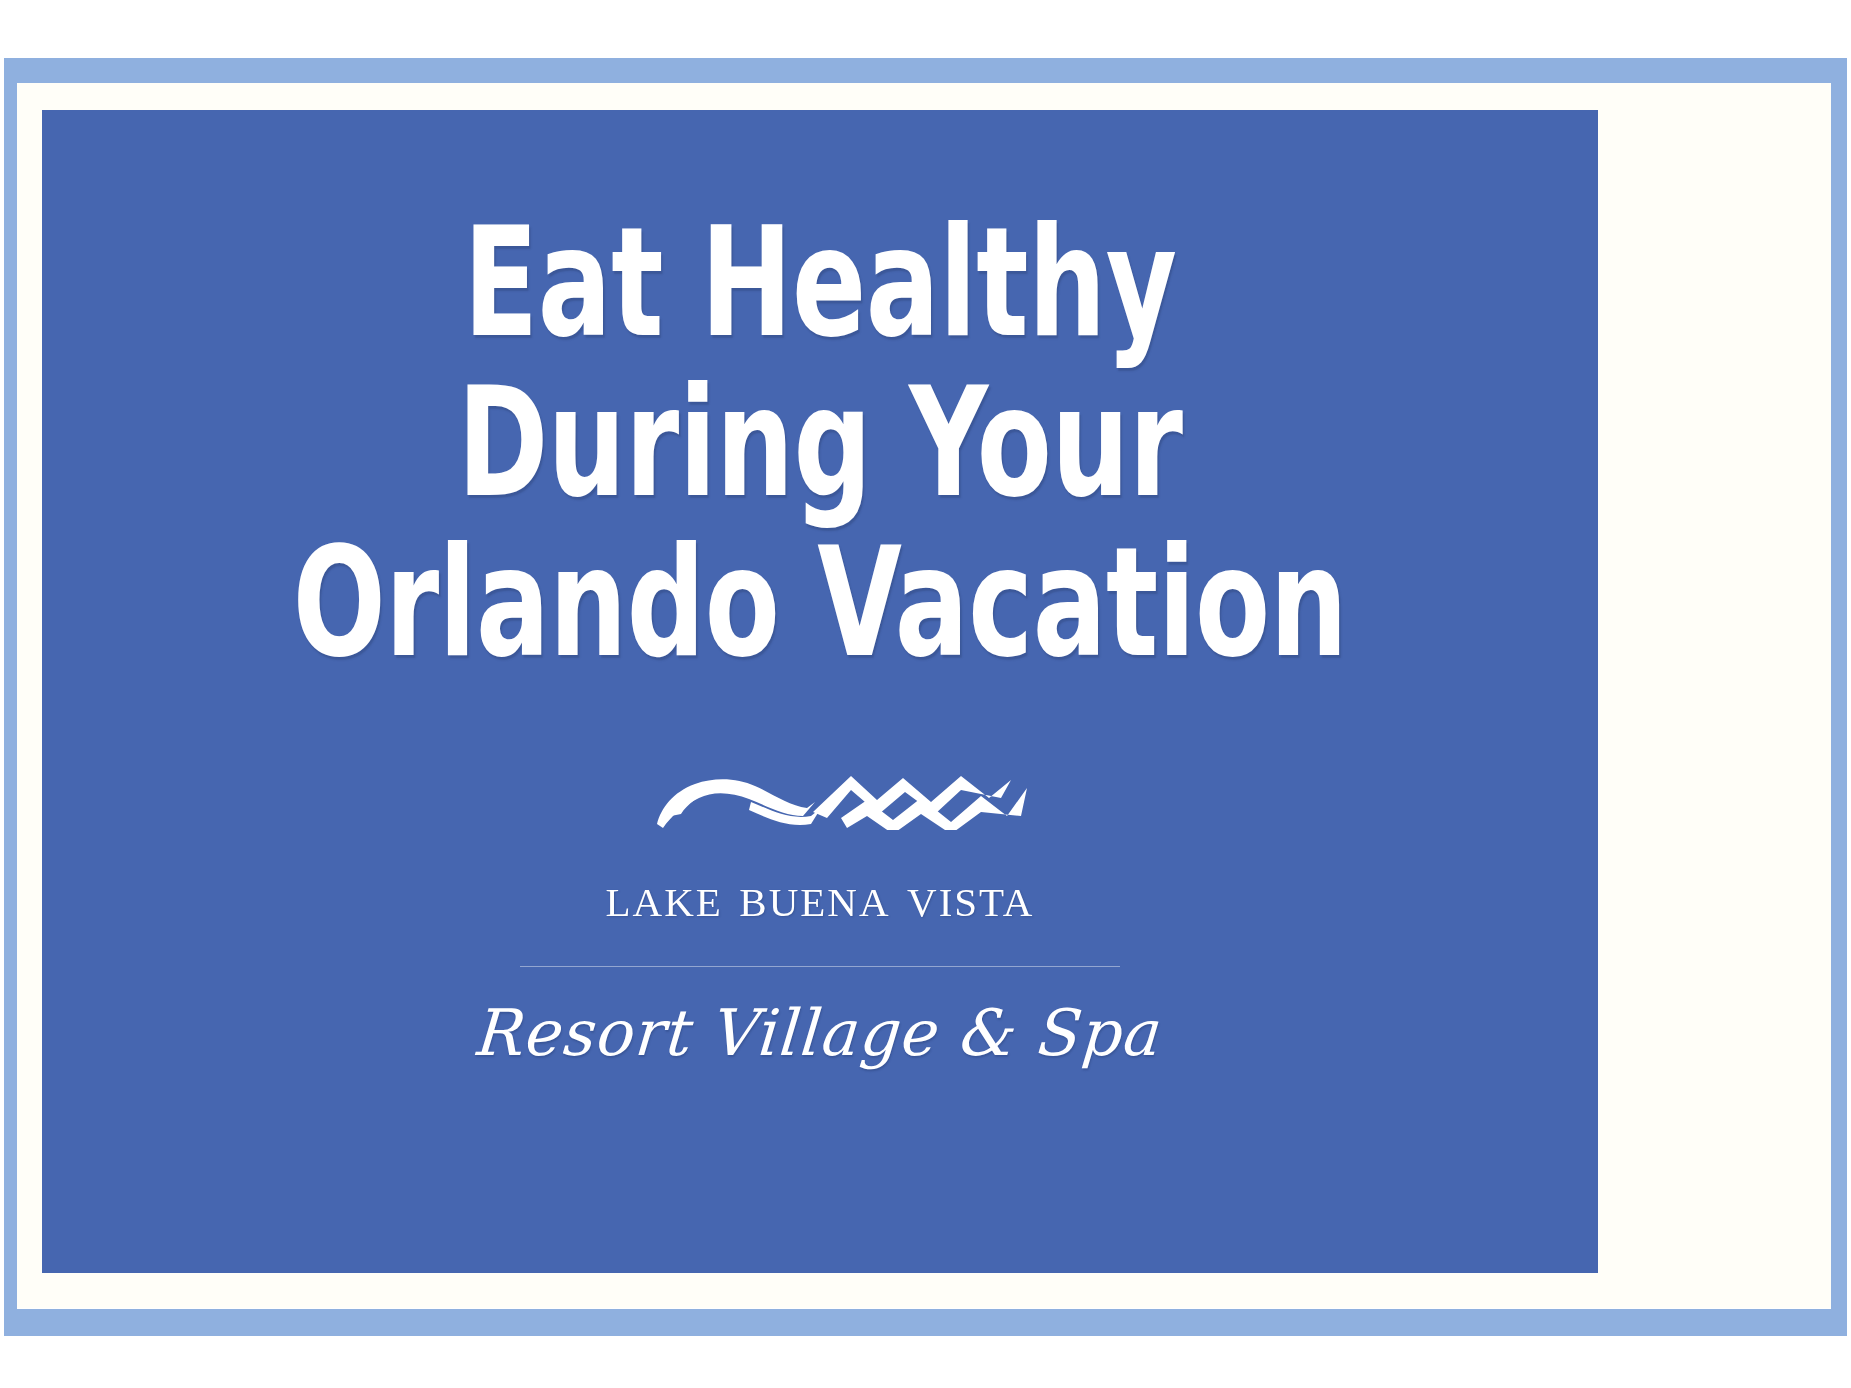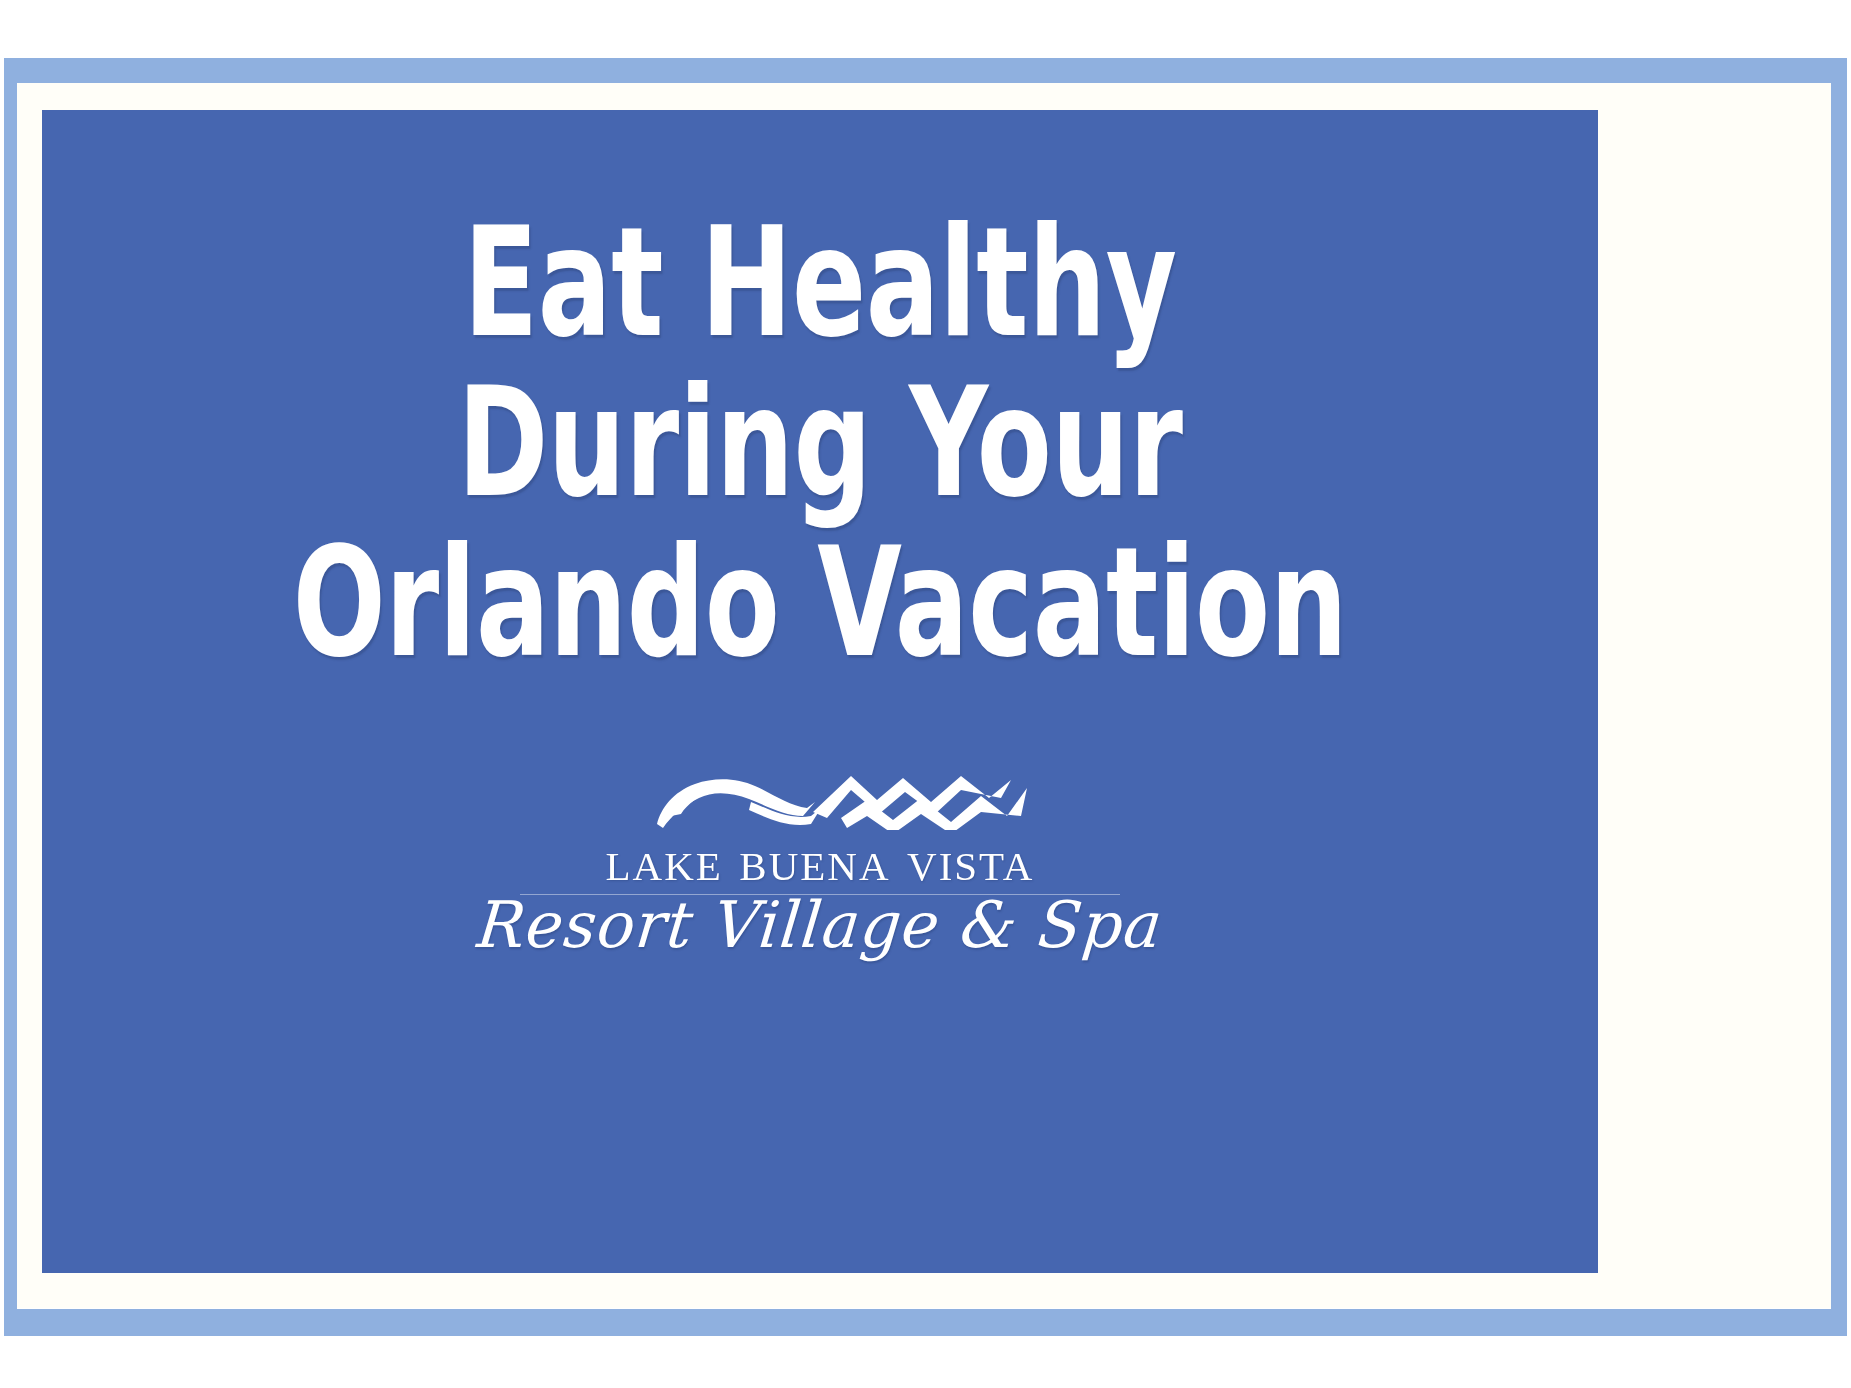--- a/index.html
+++ b/index.html
@@ -150,21 +150,21 @@
   <div id="white-mat" style="background: rgb(255, 254, 248);"></div>
 
   <div id="blue-panel" style="background: rgb(70, 102, 176);">
 
     <div id="headline" style="color: rgb(255, 255, 255);">
       <span class="headline-line" id="line-1">Eat Healthy</span>
       <span class="headline-line" id="line-2">During Your</span>
       <span class="headline-line" id="line-3">Orlando Vacation</span>
     </div>
 
-    <div id="logo" style="color: rgb(255, 255, 255);">
+    <div id="logo" style="color: rgb(255, 255, 255); gap: 36px;">
 
       <svg id="logo-wave" viewBox="0 0 400 58" xmlns="http://www.w3.org/2000/svg" aria-hidden="true">
 
         <path fill="#FFFFFF" d="
           M2,52
           C6,36 18,20 40,12
           C60,5 82,6 100,14
           C118,22 134,34 152,36
           L160,30
           L148,44

